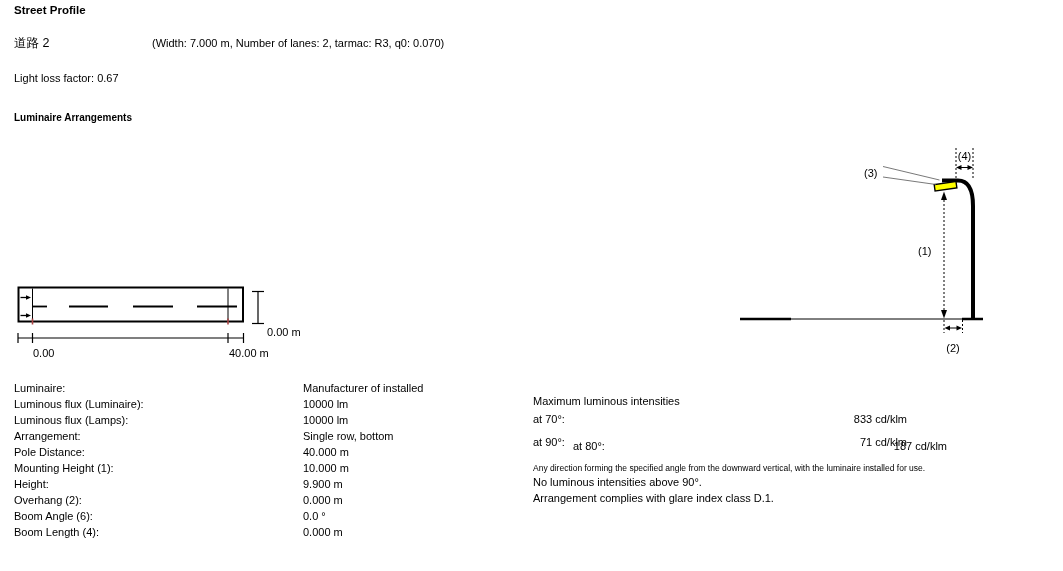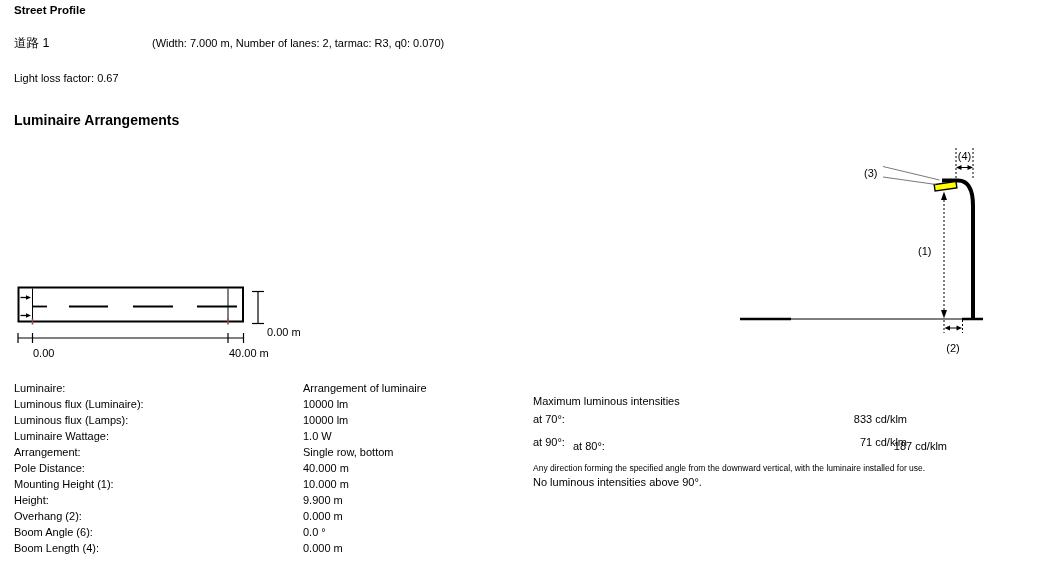--- a/index.html
+++ b/index.html
@@ -7,41 +7,41 @@
     position:relative; width:983px; height:571px; background:#ffffff;
     font-family:"Liberation Sans", sans-serif; font-size:11px; color:#000;
     overflow:hidden;
   }
   .abs { position:absolute; white-space:nowrap; }
   .bold { font-weight:bold; }
   .h1 { left:14px; top:4px; font-size:11.5px; }
   .street-name { left:14px; top:35px; font-size:12.5px; }
   .street-params { left:152px; top:37px; }
   .llf { left:14px; top:72px; }
-  .h2 { left:14px; top:112px; font-size:14px; }
+  .h2 { left:14px; top:112px; font-size:10px; }
   .plan-svg { left:0px; top:270px; }
   .pole-svg { left:730px; top:140px; }
   .props { left:14px; top:380px; width:460px; }
   .prop-row { position:relative; height:16px; line-height:16px; }
   .prop-value { position:absolute; left:289px; top:0; white-space:nowrap; }
   .int-title { left:533px; top:395px; }
   .int-row { position:absolute; left:533px; width:374px; height:13px; line-height:13px; white-space:nowrap; }
   .int-value { position:absolute; right:0; top:0; }
   .footnote { left:533px; top:463px; font-size:8.5px; }
   .note1 { left:533px; top:476px; }
   .note2 { left:533px; top:492px; }
   svg text { font-family:"Liberation Sans", sans-serif; font-size:11px; fill:#000; }
 </style>
 </head>
 <body>
 
 <div class="page">
 
   <div class="abs h1 bold">Street Profile</div>
-  <div class="abs street-name">道路 1</div>
+  <div class="abs street-name">道路 2</div>
   <div class="abs street-params">(Width: 7.000 m, Number of lanes: 2, tarmac: R3, q0: 0.070)</div>
   <div class="abs llf">Light loss factor: 0.67</div>
   <div class="abs h2 bold">Luminaire Arrangements</div>
 
   <svg class="abs plan-svg" width="320" height="95" viewBox="0 0 320 95">
 
     <rect x="18.5" y="17.5" width="224.5" height="34" fill="none" stroke="#000" stroke-width="2"></rect>
 
     <line x1="32.5" y1="18.5" x2="32.5" y2="50.5" stroke="#000" stroke-width="1"></line>
     <line x1="228" y1="18.5" x2="228" y2="50.5" stroke="#000" stroke-width="1"></line>
@@ -123,33 +123,29 @@
       <line x1="218" y1="188" x2="229" y2="188" stroke="#000" stroke-width="1"></line>
       <polygon points="214.5,188 220,185.5 220,190.5" fill="#000"></polygon>
       <polygon points="232,188 226.5,185.5 226.5,190.5" fill="#000"></polygon>
     </g>
     <text x="223" y="212" text-anchor="middle">(2)</text>
   </svg>
 
   <div class="abs props">
     <div class="prop-row">
       <span>Luminaire:</span>
-      <span class="prop-value">Arrangement of luminaire</span>
+      <span class="prop-value">Manufacturer of installed</span>
     </div>
     <div class="prop-row">
       <span>Luminous flux (Luminaire):</span>
       <span class="prop-value">10000 lm</span>
     </div>
     <div class="prop-row">
       <span>Luminous flux (Lamps):</span>
       <span class="prop-value">10000 lm</span>
-    </div>
-    <div class="prop-row">
-      <span>Luminaire Wattage:</span>
-      <span class="prop-value">1.0 W</span>
     </div>
     <div class="prop-row">
       <span>Arrangement:</span>
       <span class="prop-value">Single row, bottom</span>
     </div>
     <div class="prop-row">
       <span>Pole Distance:</span>
       <span class="prop-value">40.000 m</span>
     </div>
     <div class="prop-row">
@@ -182,14 +178,15 @@
   <div class="int-row" style="top:440px;margin-left:40px;">
     <span>at 80°:</span>
     <span class="int-value">187 cd/klm</span>
   </div>
   <div class="int-row" style="top:436px;">
     <span>at 90°:</span>
     <span class="int-value">71 cd/klm</span>
   </div>
   <div class="abs footnote">Any direction forming the specified angle from the downward vertical, with the luminaire installed for use.</div>
   <div class="abs note1">No luminous intensities above 90°.</div>
+  <div class="abs note2">Arrangement complies with glare index class D.1.</div>
 
 </div>
 
 </body></html>

